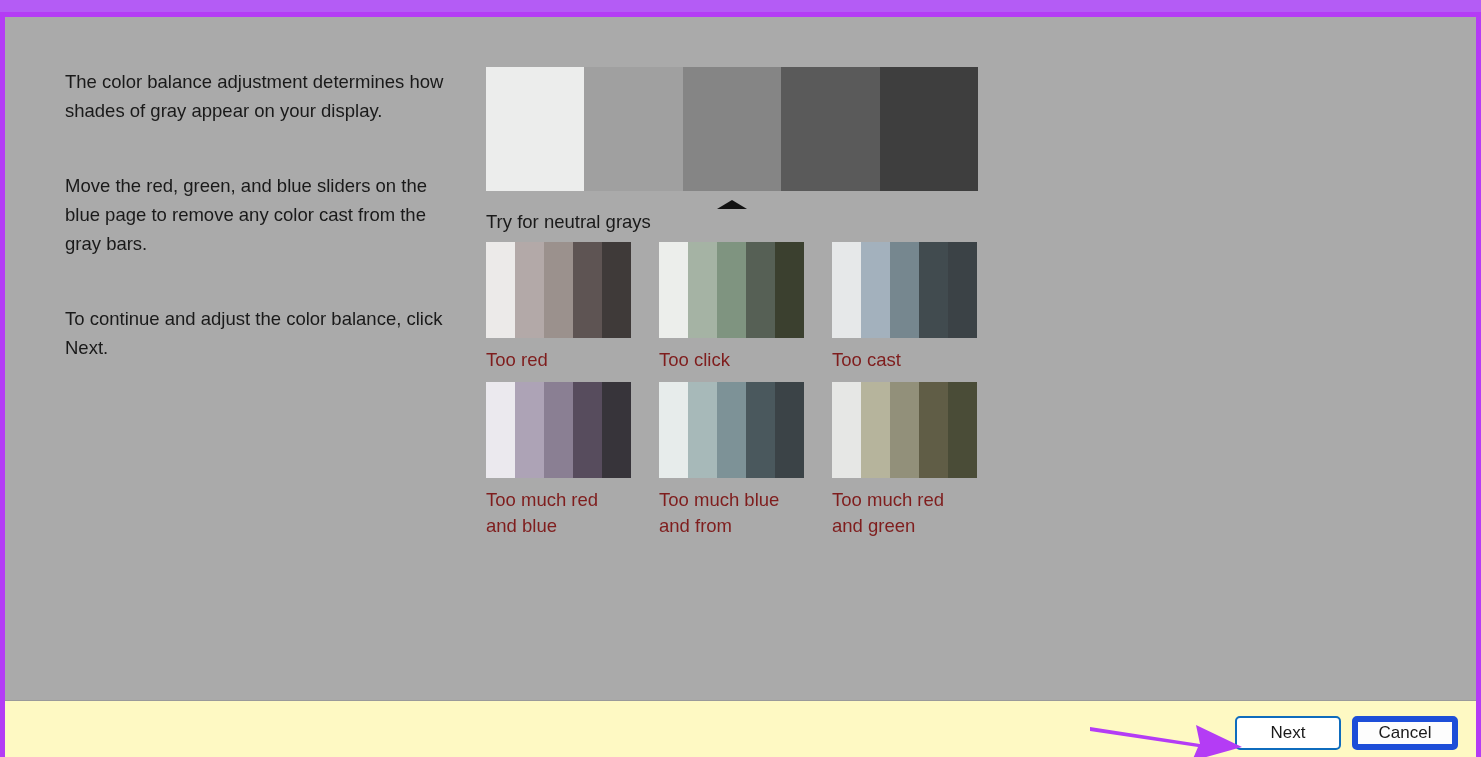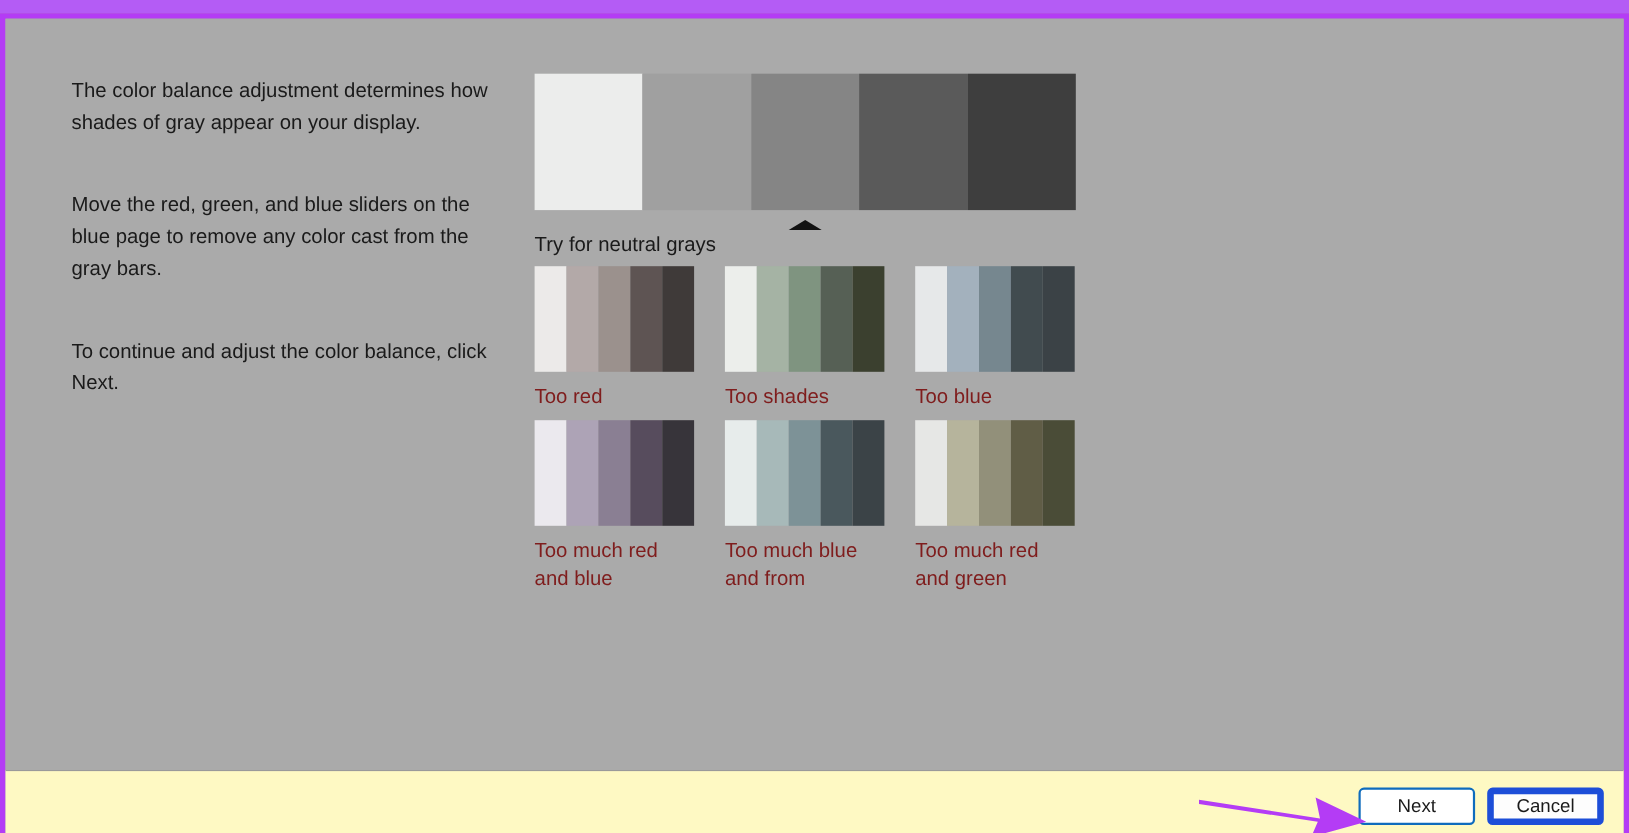--- a/index.html
+++ b/index.html
@@ -189,31 +189,31 @@
             <div class="sample-label">Too red</div>
           </div>
           <div class="sample">
             <div class="sample-strip">
               <div class="bar" style="background: rgb(236, 238, 235);"></div>
               <div class="bar" style="background: rgb(165, 179, 164);"></div>
               <div class="bar" style="background: rgb(127, 148, 128);"></div>
               <div class="bar" style="background: rgb(86, 96, 85);"></div>
               <div class="bar" style="background: rgb(59, 64, 47);"></div>
             </div>
-            <div class="sample-label">Too shades</div>
+            <div class="sample-label">Too click</div>
           </div>
           <div class="sample">
             <div class="sample-strip">
               <div class="bar" style="background: rgb(230, 232, 233);"></div>
               <div class="bar" style="background: rgb(163, 177, 189);"></div>
               <div class="bar" style="background: rgb(118, 135, 143);"></div>
               <div class="bar" style="background: rgb(65, 75, 79);"></div>
               <div class="bar" style="background: rgb(59, 66, 70);"></div>
             </div>
-            <div class="sample-label">Too blue</div>
+            <div class="sample-label">Too cast</div>
           </div>
           <div class="sample">
             <div class="sample-strip">
               <div class="bar" style="background: rgb(235, 233, 238);"></div>
               <div class="bar" style="background: rgb(173, 163, 182);"></div>
               <div class="bar" style="background: rgb(138, 127, 147);"></div>
               <div class="bar" style="background: rgb(87, 76, 93);"></div>
               <div class="bar" style="background: rgb(55, 52, 58);"></div>
             </div>
             <div class="sample-label">Too much red

